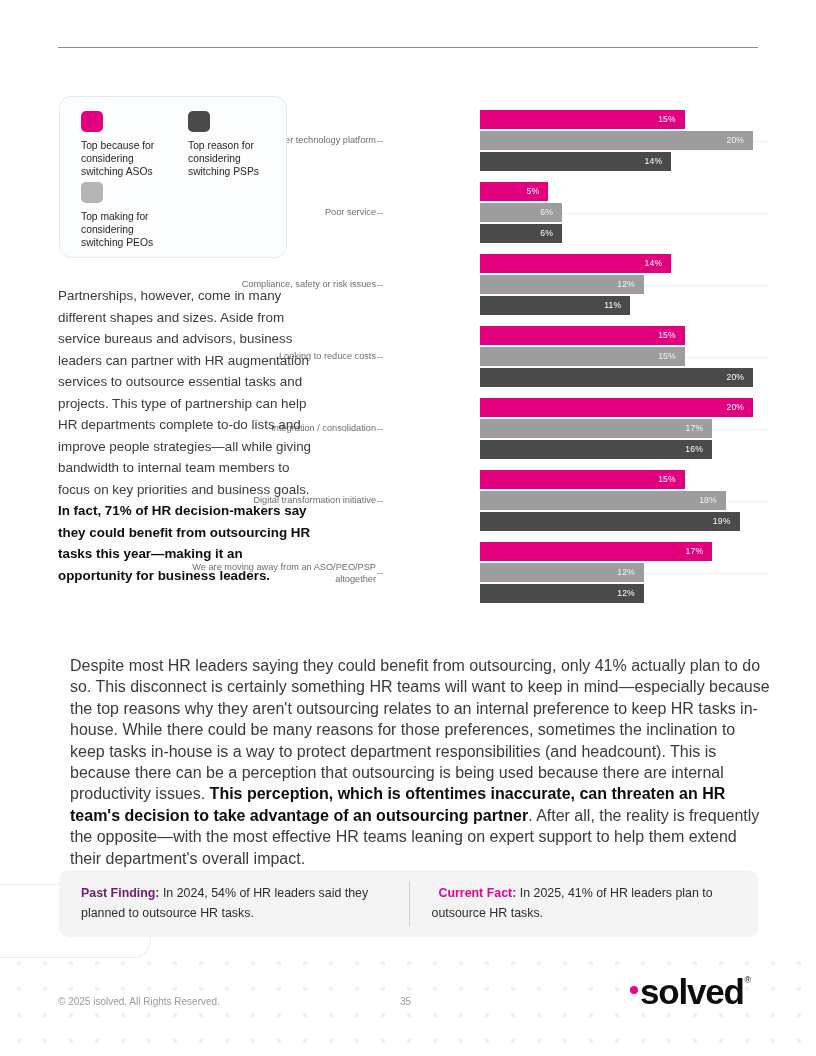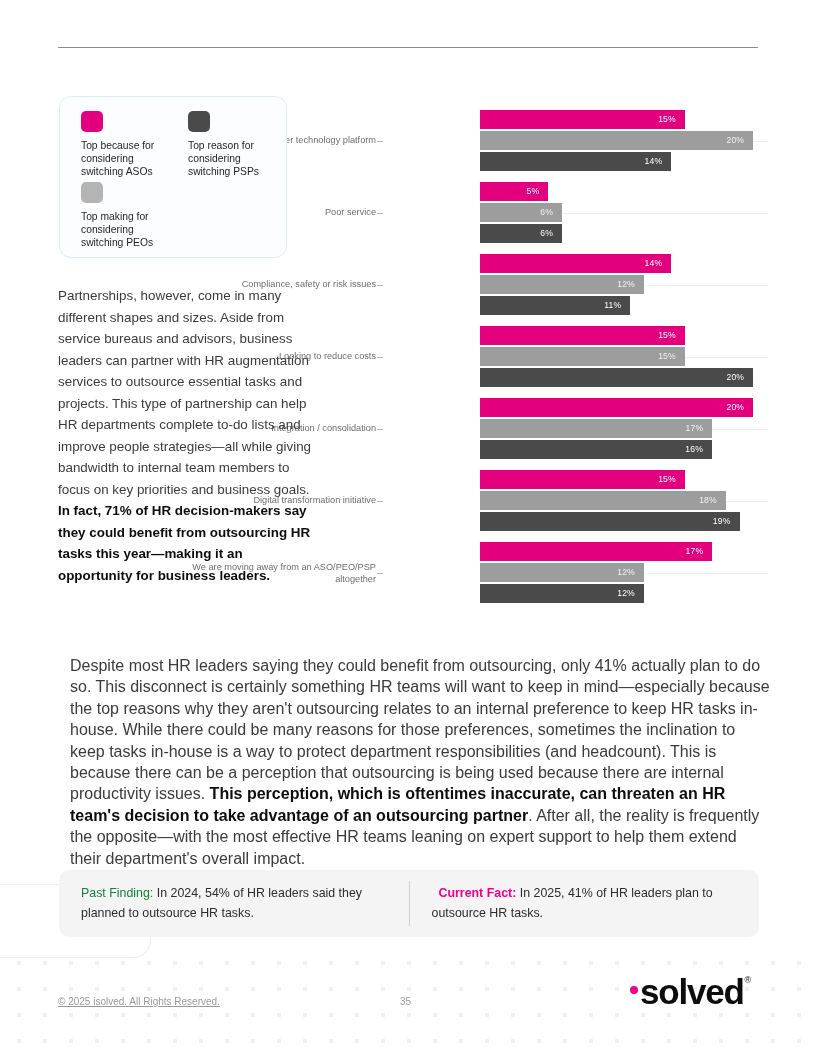--- a/index.html
+++ b/index.html
@@ -214,37 +214,36 @@
     font-size: 12.4px;
     line-height: 19.5px;
     color: #2c2c2c;
   }
   .callout-divider {
     width: 1px;
     align-self: stretch;
     margin: 11px 0;
     background: #cfcfcf;
   }
-  .tag-past { color: #15803d; font-weight: 400; }
+  .tag-past { color: #701a75; font-weight: 700; }
   .tag-current { color: #ec008c; font-weight: 700; padding-left: 7px; }
 
   
   .footer {
     position: absolute;
     left: 58px;
     top: 996px;
     width: 700px;
     z-index: 3;
     display: flex;
     align-items: center;
   }
   .footer-copy {
     font-size: 10px;
     color: #9a9a9a;
-    text-decoration: underline;
   }
   .footer-page {
     position: absolute;
     left: 342px;
     font-size: 10px;
     color: #9a9a9a;
   }
   .footer-logo {
     position: absolute;
     right: 8px;

